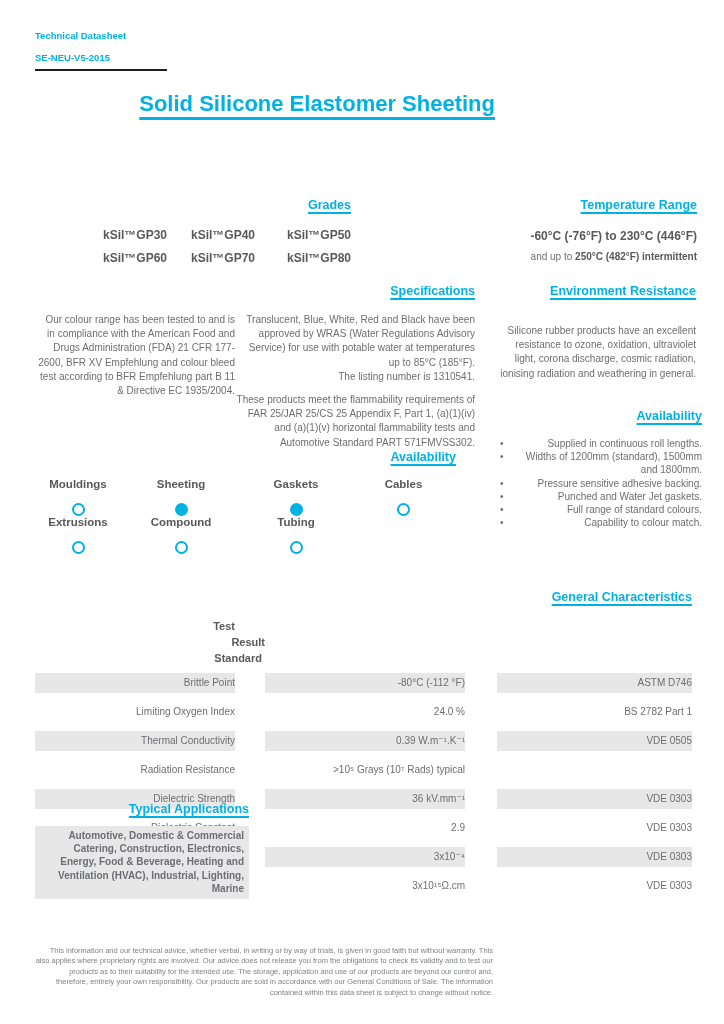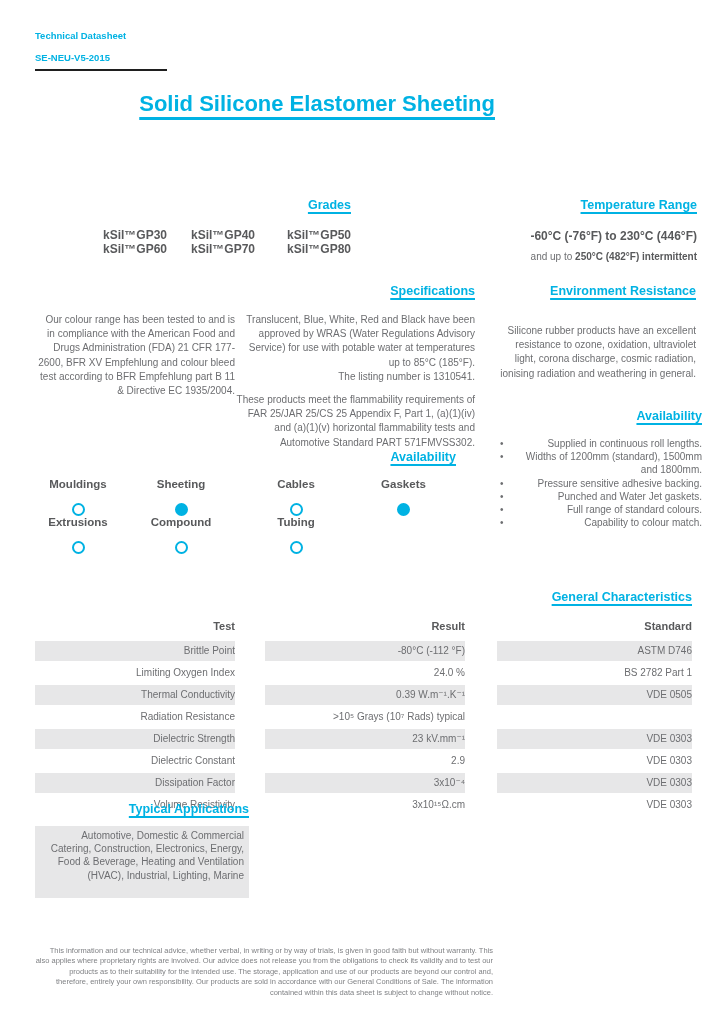--- a/index.html
+++ b/index.html
@@ -19,50 +19,50 @@
   .rule{background:#1f1f1f;height:2px;width:132px;}
   .page-title{
     font-size:22px;font-weight:bold;color:var(--accent);line-height:40px;width:460px;
     text-decoration:underline;text-decoration-thickness:2.5px;text-underline-offset:6px;
   }
   .sec-heading{
     font-size:12.5px;font-weight:bold;color:var(--accent);
     text-decoration:underline;text-decoration-thickness:1.5px;text-underline-offset:3px;
     margin:0 0 0 0;
   }
-  .grades-grid{display:grid;grid-template-columns:88px 88px 96px;margin-top:16px;}
+  .grades-grid{display:grid;grid-template-columns:88px 88px 96px;row-gap:9px;margin-top:16px;}
   .grade{font-size:12px;font-weight:bold;color:var(--dark);}
   .temp-primary{font-size:12px;font-weight:bold;color:var(--dark);margin-top:17px;line-height:15px;}
   .temp-secondary{font-size:10px;color:var(--body);margin-top:6px;line-height:13px;}
   .temp-secondary b{color:var(--dark);}
   .body-text{font-size:10px;line-height:14.2px;color:var(--body);}
   .spec-cols{display:flex;margin-top:15px;}
   .spec-col1{width:200px;}
   .spec-col2{width:240px;margin-left:0px;}
   .spec-col2 .para2{margin-top:9px;}
   .bullet-list{list-style:none;margin:14px 0 0 0;padding:0;width:205px;}
   .bullet-list li{font-size:10px;line-height:13.2px;color:var(--body);padding-left:13px;position:relative;}
   .bullet-list li::before{content:"\2022";position:absolute;left:3px;top:0;color:var(--body);}
   .matrix{display:grid;grid-template-columns:86px 120px 110px 105px;margin-top:14px;}
   .opt{display:flex;flex-direction:column;align-items:center;}
   .opt-label{font-size:11.5px;font-weight:bold;color:var(--dark);}
   .dot{width:9px;height:9px;border-radius:50%;border:2px solid var(--accent);background:#fff;margin-top:13px;}
   .dot.filled{background:var(--accent);border-color:var(--accent);}
   .gc-table{margin-top:14px;}
   .gc-row,.gc-head{display:flex;}
-  .gc-head{margin-bottom:7px;}
+  .gc-head{margin-bottom:7px;flex-direction:column;}
   .gc-cell,.gc-hcell{width:200px;height:20px;line-height:20px;padding-left:6px;box-sizing:border-box;
     font-size:10px;color:var(--body);white-space:nowrap;overflow:visible;}
   .gc-hcell{font-size:11px;font-weight:bold;color:var(--dark);height:16px;line-height:16px;}
   .gc-cell.c2,.gc-hcell.c2{margin-left:30px;}
   .gc-cell.c3,.gc-hcell.c3{width:195px;margin-left:32px;}
-  .gc-rows > .gc-row{margin-bottom:2px;}
+  .gc-rows > .gc-row{margin-bottom:9px;}
   .gc-rows > .gc-row:nth-child(odd) > .gc-cell{background:var(--shade);}
-  .apps-box{background:var(--shade);width:205px;padding:3px 5px 16px 4px;margin-top:10px;
-    font-size:10px;line-height:13.2px;color:var(--body);}
+  .apps-box{background:var(--shade);width:205px;padding:3px 5px 4px 4px;margin-top:10px;
+    font-size:10px;line-height:13.2px;color:var(--body);font-weight:bold;}
   .legal{width:458px;font-size:7.5px;line-height:10.4px;color:var(--footer);}
 </style>
 </head>
 <body>
 
 <div class="page">
 
   <div class="abs doc-meta" style="left:35px;top:30px;">Technical Datasheet</div>
   <div class="abs doc-meta" style="left:35px;top:52px;">SE-NEU-V5-2015</div>
   <div class="abs rule" style="left:35px;top:69px;"></div>
@@ -121,26 +121,26 @@
     <div class="matrix">
       <div class="opt">
         <div class="opt-label">Mouldings</div>
         <div class="dot"></div>
       </div>
       <div class="opt">
         <div class="opt-label">Sheeting</div>
         <div class="dot filled"></div>
       </div>
       <div class="opt">
-        <div class="opt-label">Cables</div>
-        <div class="dot"></div>
-      </div>
-      <div class="opt">
         <div class="opt-label">Gaskets</div>
         <div class="dot filled"></div>
+      </div>
+      <div class="opt">
+        <div class="opt-label">Cables</div>
+        <div class="dot"></div>
       </div>
       <div class="opt">
         <div class="opt-label">Extrusions</div>
         <div class="dot"></div>
       </div>
       <div class="opt">
         <div class="opt-label">Compound</div>
         <div class="dot"></div>
       </div>
       <div class="opt">
@@ -174,21 +174,21 @@
           <div class="gc-cell c2">0.39 W.m⁻¹.K⁻¹</div>
           <div class="gc-cell c3">VDE 0505</div>
         </div>
         <div class="gc-row">
           <div class="gc-cell c1">Radiation Resistance</div>
           <div class="gc-cell c2">&gt;10⁵ Grays (10⁷ Rads) typical</div>
           <div class="gc-cell c3"></div>
         </div>
         <div class="gc-row">
           <div class="gc-cell c1">Dielectric Strength</div>
-          <div class="gc-cell c2">23 kV.mm⁻¹</div>
+          <div class="gc-cell c2">36 kV.mm⁻¹</div>
           <div class="gc-cell c3">VDE 0303</div>
         </div>
         <div class="gc-row">
           <div class="gc-cell c1">Dielectric Constant</div>
           <div class="gc-cell c2">2.9</div>
           <div class="gc-cell c3">VDE 0303</div>
         </div>
         <div class="gc-row">
           <div class="gc-cell c1">Dissipation Factor</div>
           <div class="gc-cell c2">3x10⁻⁴</div>

